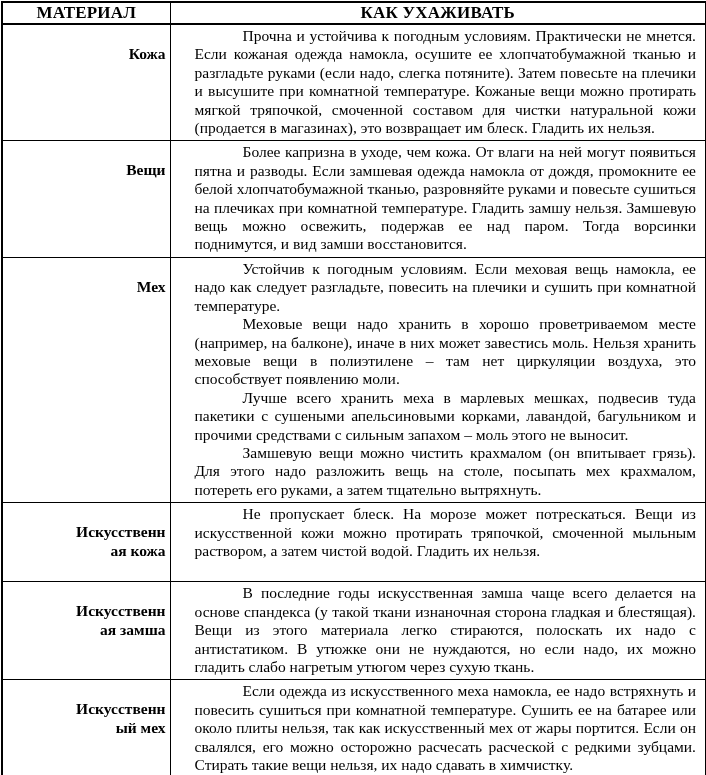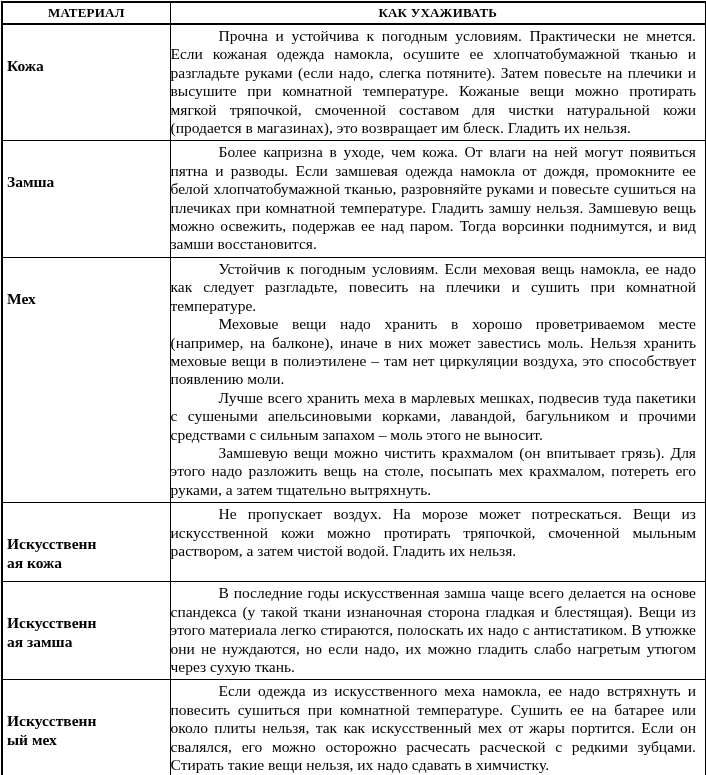--- a/index.html
+++ b/index.html
@@ -18,42 +18,42 @@
     margin: 1px;
     border-collapse: collapse;
     table-layout: fixed;
     border: 2px solid #000000;
   }
   col.col-material { width: 168px; }
   col.col-care { width: 536px; }
   th.header-cell {
     border: 1px solid #000000;
     border-bottom: 2px solid #000000;
-    font-size: 13px;
+    font-size: 17px;
     line-height: 18px;
     font-weight: bold;
     text-align: center;
     padding: 1px 2px;
     letter-spacing: 0.2px;
   }
   td {
     border: 1px solid #000000;
     vertical-align: top;
     font-size: 15.5px;
     line-height: 18.4px;
   }
   td.material-cell {
-    text-align: left;
+    text-align: right;
     font-weight: bold;
-    padding: 32px 4px 2px 4px;
+    padding: 20px 4px 2px 4px;
     white-space: pre-line;
   }
   td.care-cell {
     text-align: justify;
-    padding: 2px 9px 3px 0;
+    padding: 2px 9px 3px 24px;
     margin-left: 48px;
   }
   td.care-cell p {
     margin: 0;
     text-indent: 48px;
   }
   tr.row-extra-space td.care-cell {
     padding-bottom: 21px;
   }
 </style>
@@ -73,39 +73,39 @@
       </tr>
     </thead>
     <tbody>
       <tr>
         <td class="material-cell">Кожа</td>
         <td class="care-cell">
           <p>Прочна и устойчива к погодным условиям. Практически не мнется. Если кожаная одежда намокла, осушите ее хлопчатобумажной тканью и разгладьте руками (если надо, слегка потяните). Затем повесьте на плечики и высушите при комнатной температуре. Кожаные вещи можно протирать мягкой тряпочкой, смоченной составом для чистки натуральной кожи (продается в магазинах), это возвращает им блеск. Гладить их нельзя.</p>
         </td>
       </tr>
       <tr>
-        <td class="material-cell">Замша</td>
+        <td class="material-cell">Вещи</td>
         <td class="care-cell">
           <p>Более капризна в уходе, чем кожа. От влаги на ней могут появиться пятна и разводы. Если замшевая одежда намокла от дождя, промокните ее белой хлопчатобумажной тканью, разровняйте руками и повесьте сушиться на плечиках при комнатной температуре. Гладить замшу нельзя. Замшевую вещь можно освежить, подержав ее над паром. Тогда ворсинки поднимутся, и вид замши восстановится.</p>
         </td>
       </tr>
       <tr>
         <td class="material-cell">Мех</td>
         <td class="care-cell">
           <p>Устойчив к погодным условиям. Если меховая вещь намокла, ее надо как следует разгладьте, повесить на плечики и сушить при комнатной температуре.</p>
           <p>Меховые вещи надо хранить в хорошо проветриваемом месте (например, на балконе), иначе в них может завестись моль. Нельзя хранить меховые вещи в полиэтилене – там нет циркуляции воздуха, это способствует появлению моли.</p>
           <p>Лучше всего хранить меха в марлевых мешках, подвесив туда пакетики с сушеными апельсиновыми корками, лавандой, багульником и прочими средствами с сильным запахом – моль этого не выносит.</p>
           <p>Замшевую вещи можно чистить крахмалом (он впитывает грязь). Для этого надо разложить вещь на столе, посыпать мех крахмалом, потереть его руками, а затем тщательно вытряхнуть.</p>
         </td>
       </tr>
       <tr class="row-extra-space">
         <td class="material-cell">Искусственн
 ая кожа</td>
         <td class="care-cell">
-          <p>Не пропускает воздух. На морозе может потрескаться. Вещи из искусственной кожи можно протирать тряпочкой, смоченной мыльным раствором, а затем чистой водой. Гладить их нельзя.</p>
+          <p>Не пропускает блеск. На морозе может потрескаться. Вещи из искусственной кожи можно протирать тряпочкой, смоченной мыльным раствором, а затем чистой водой. Гладить их нельзя.</p>
         </td>
       </tr>
       <tr>
         <td class="material-cell">Искусственн
 ая замша</td>
         <td class="care-cell">
           <p>В последние годы искусственная замша чаще всего делается на основе спандекса (у такой ткани изнаночная сторона гладкая и блестящая). Вещи из этого материала легко стираются, полоскать их надо с антистатиком. В утюжке они не нуждаются, но если надо, их можно гладить слабо нагретым утюгом через сухую ткань.</p>
         </td>
       </tr>
       <tr>

